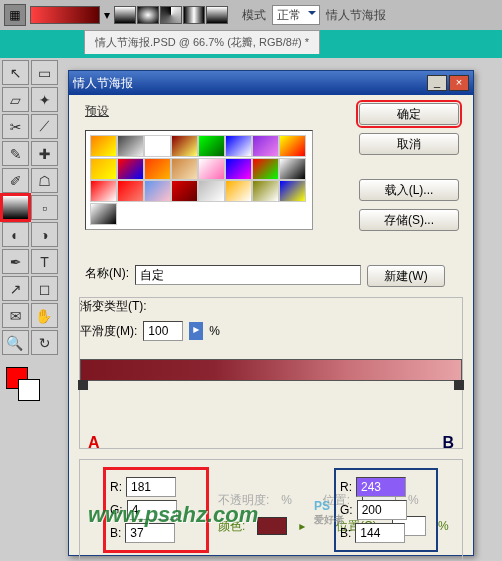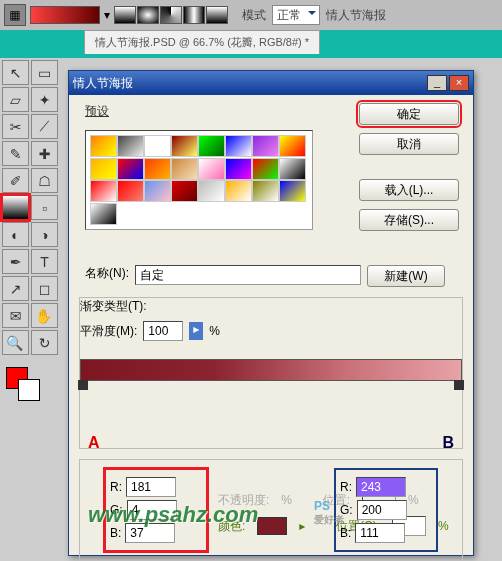--- a/index.html
+++ b/index.html
@@ -201,21 +201,21 @@
         <div class="rgbin">
             <span>R:</span>
             <div class="txtin" style="background:#8b5cf6;color:#fff">243</div>
           </div>
         <div class="rgbin">
             <span>G:</span>
             <div class="txtin">200</div>
           </div>
         <div class="rgbin">
             <span>B:</span>
-            <div class="txtin">111</div>
+            <div class="txtin">144</div>
           </div>
       </div>
     </div>
   </div>
 </div>
 
 <div class="wm1">www.psahz.com</div>
 <div class="wm2"><span>PS</span><small>爱好者</small></div>
 
 </body></html>

